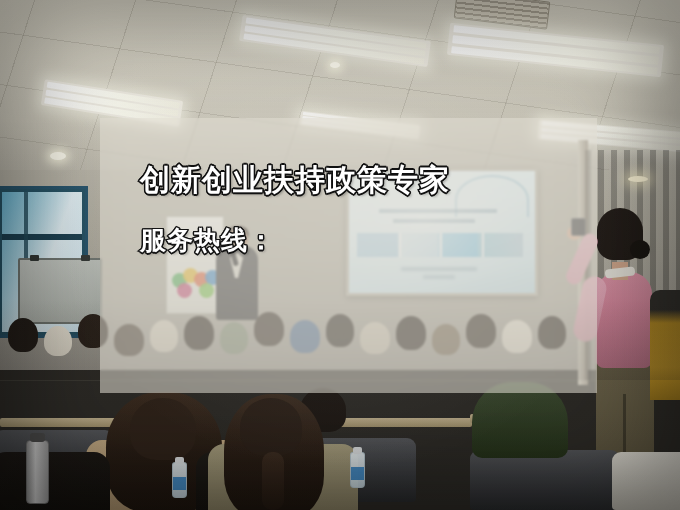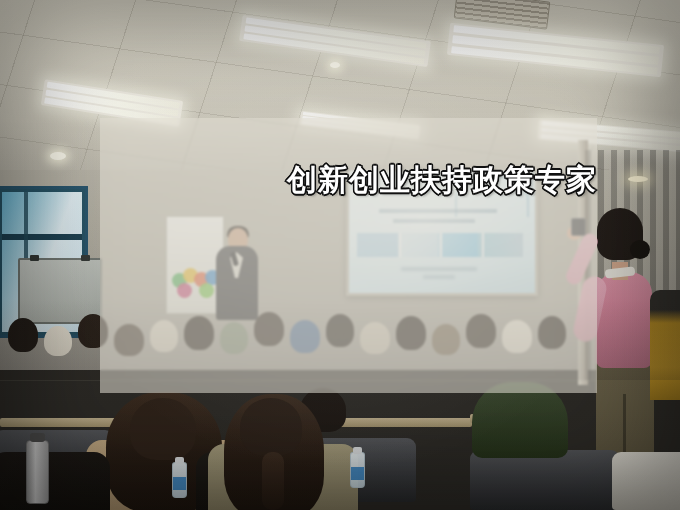--- a/index.html
+++ b/index.html
@@ -323,21 +323,20 @@
     position:absolute;
     left:100px;top:118px;width:497px;height:275px;
     background:rgba(226,223,212,0.55);
     backdrop-filter:blur(1px);
     -webkit-backdrop-filter:blur(1px);
   }
   #overlay-inner{
     position:absolute;inset:0;
     padding:42px 0 16px 40px;
     box-sizing:border-box;
-    text-align:right;
   }
   .ov-title{
     font-family:"DejaVu Sans","Liberation Sans",sans-serif;
     font-size:30px;font-weight:700;letter-spacing:1px;
     color:#ffffff;
     -webkit-text-stroke:2.2px #121212;
     paint-order:stroke fill;
     text-shadow:
        1.6px 0 0 #111, -1.6px 0 0 #111, 0 1.6px 0 #111, 0 -1.6px 0 #111,
        1.2px 1.2px 0 #111, -1.2px 1.2px 0 #111, 1.2px -1.2px 0 #111, -1.2px -1.2px 0 #111,
@@ -533,16 +532,17 @@
     </div>
     <div class="thermos"></div>
 
     <div class="photo-grade"></div>
     <div class="vignette"></div>
   </div>
 
   <div id="overlay">
     <div id="overlay-inner">
       <p class="ov-title">创新创业扶持政策专家</p>
+      <p class="ov-sub">服务热线：</p>
     </div>
   </div>
 
 </div>
 
 </body></html>

